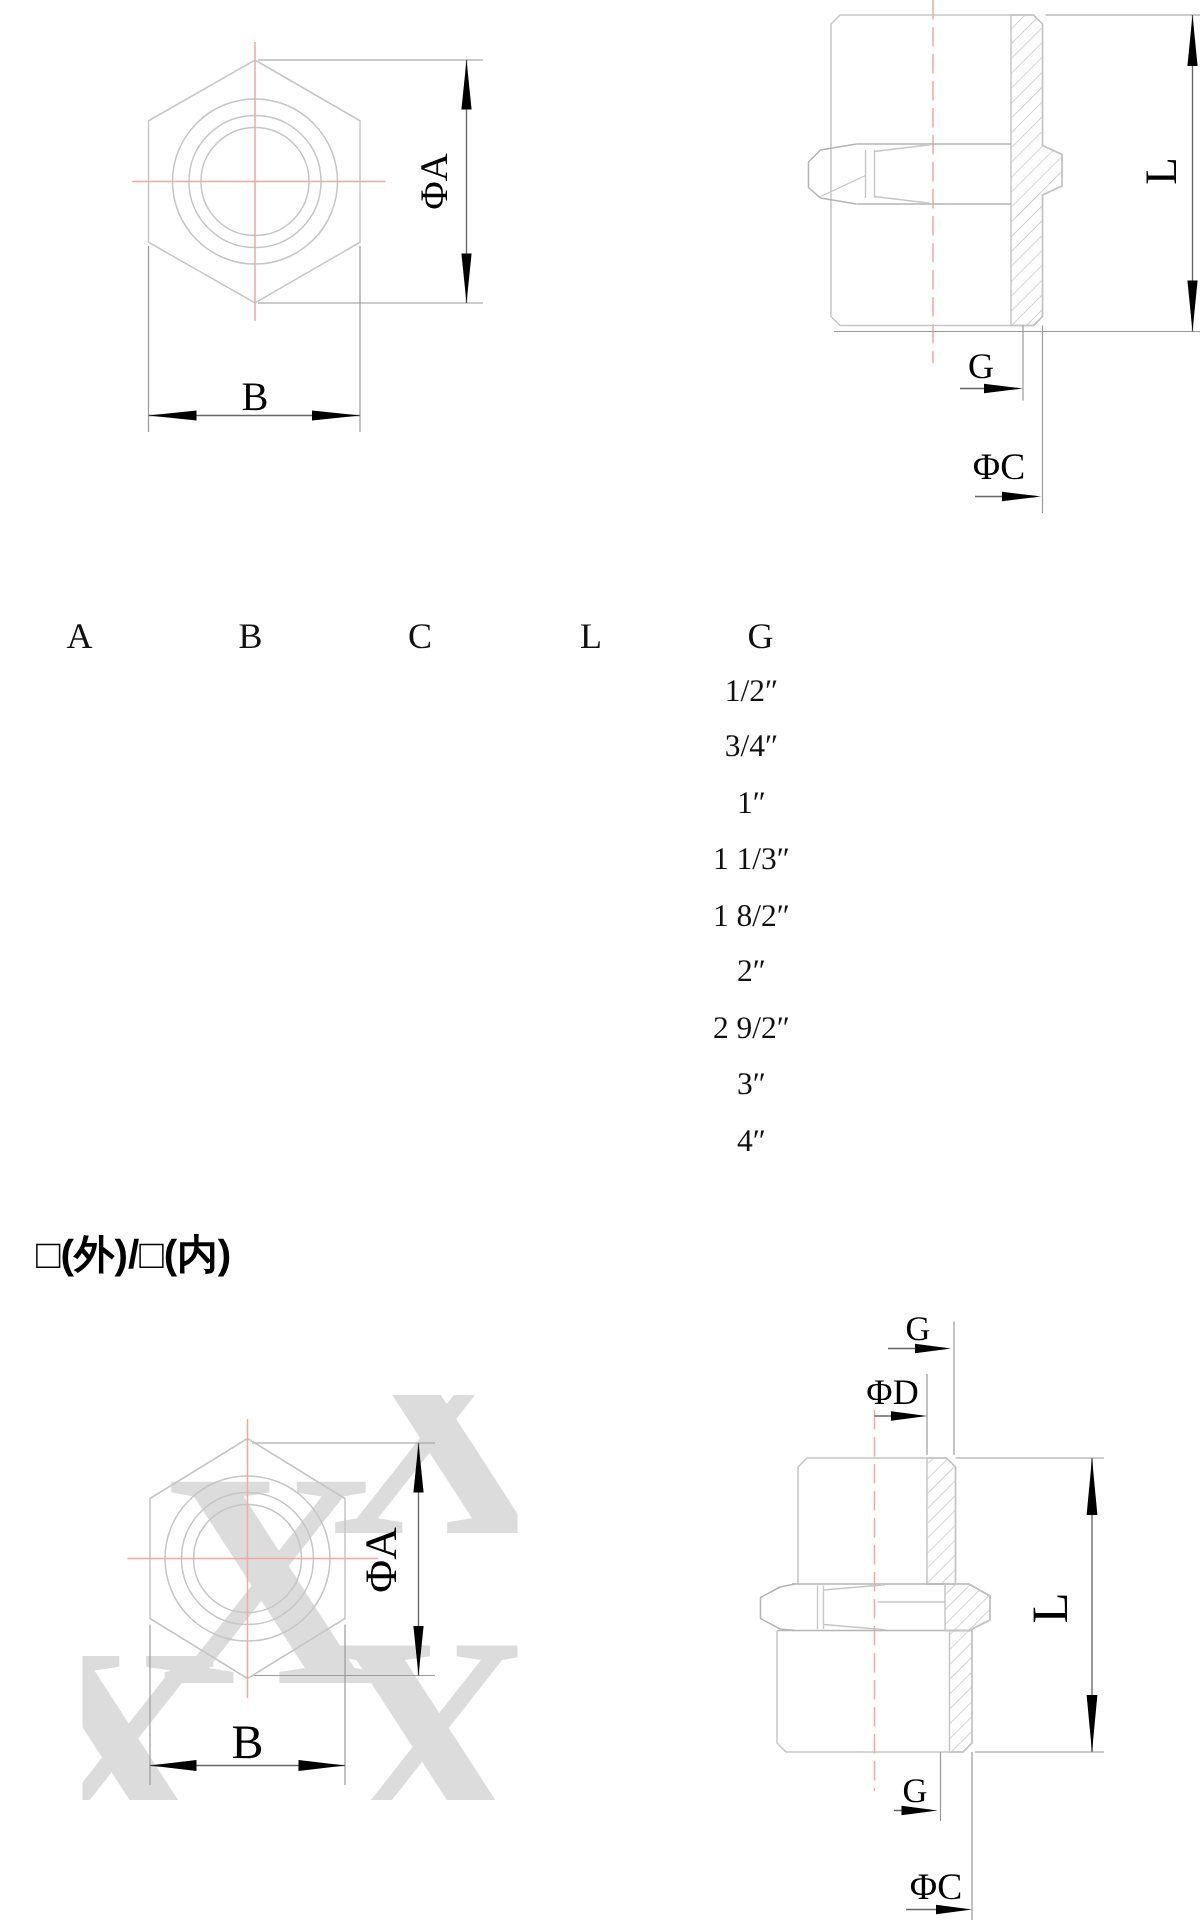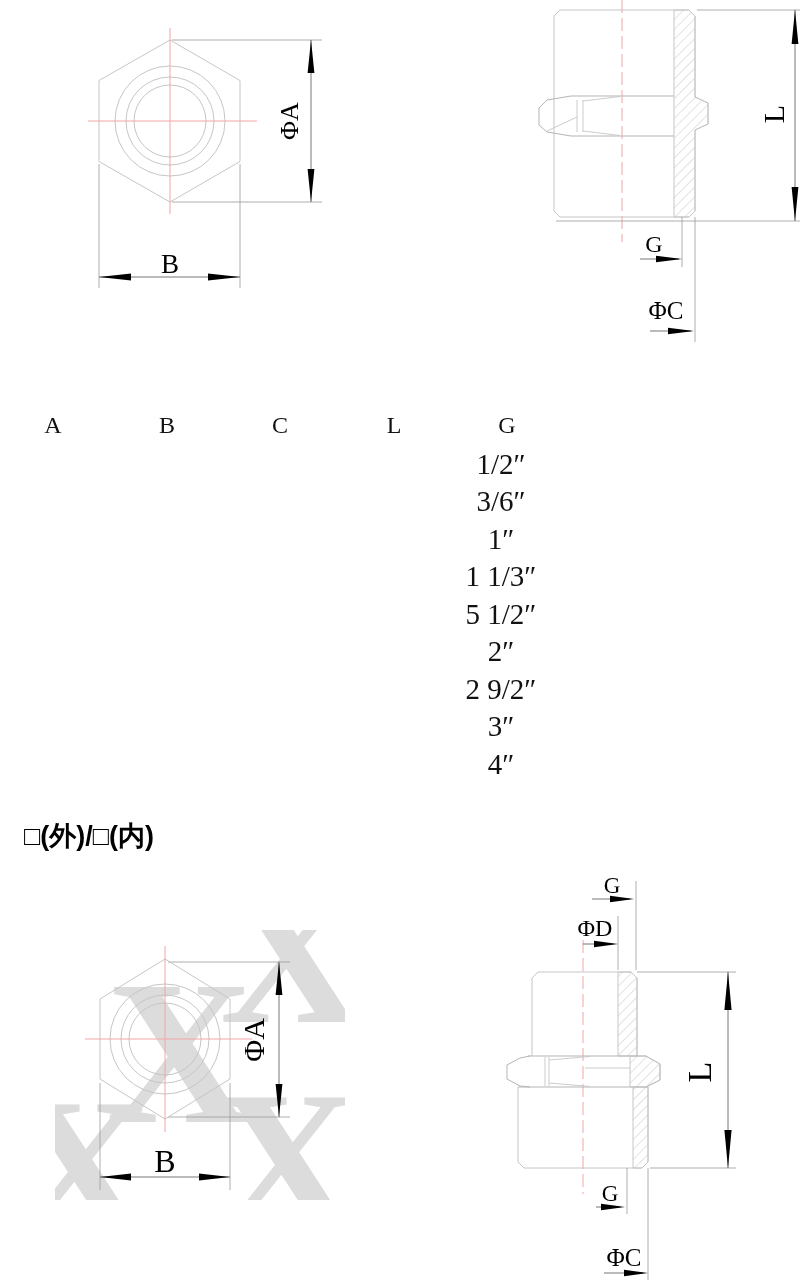--- a/index.html
+++ b/index.html
@@ -7,21 +7,21 @@
     width:800px;height:1280px;position:relative;background:#ffffff;
     font-family:"Liberation Serif","DejaVu Serif",serif;overflow:hidden;
   }
   svg{position:absolute;overflow:hidden;}
   .hdr{
     position:absolute;transform:translateX(-50%);
     font-size:24px;color:#111;line-height:1;white-space:nowrap;
   }
   .gval{
     position:absolute;transform:translateX(-50%);left:501px;
-    font-size:29px;color:#111;line-height:1;white-space:nowrap;
+    font-size:21px;color:#111;line-height:1;white-space:nowrap;
   }
   .section-label{
     position:absolute;left:7px;top:822px;
     font-family:"Liberation Sans","DejaVu Sans",sans-serif;
     font-weight:bold;font-size:27px;color:#000;line-height:1.1;padding-left:17px;
   }
   text{
     font-family:"Liberation Serif","DejaVu Serif",serif;
     fill:#000;
   }
@@ -118,24 +118,24 @@
 </svg>
 
 <div>
   <span class="hdr" style="left:53px;top:413px">A</span>
   <span class="hdr" style="left:167px;top:413px">B</span>
   <span class="hdr" style="left:280px;top:413px">C</span>
   <span class="hdr" style="left:394px;top:413px">L</span>
   <span class="hdr" style="left:507px;top:413px">G</span>
 
   <span class="gval" style="top:450px">1/2″</span>
-  <span class="gval" style="top:487px">3/6″</span>
+  <span class="gval" style="top:487px">3/4″</span>
   <span class="gval" style="top:525px">1″</span>
   <span class="gval" style="top:562px">1 1/3″</span>
-  <span class="gval" style="top:600px">5 1/2″</span>
+  <span class="gval" style="top:600px">1 8/2″</span>
   <span class="gval" style="top:637px">2″</span>
   <span class="gval" style="top:675px">2 9/2″</span>
   <span class="gval" style="top:712px">3″</span>
   <span class="gval" style="top:750px">4″</span>
 </div>
 
 <div class="section-label">□(外)/□(内)</div>
 
 <svg style="left:55px;top:930px" width="290" height="270" viewBox="55 930 290 270">
 

